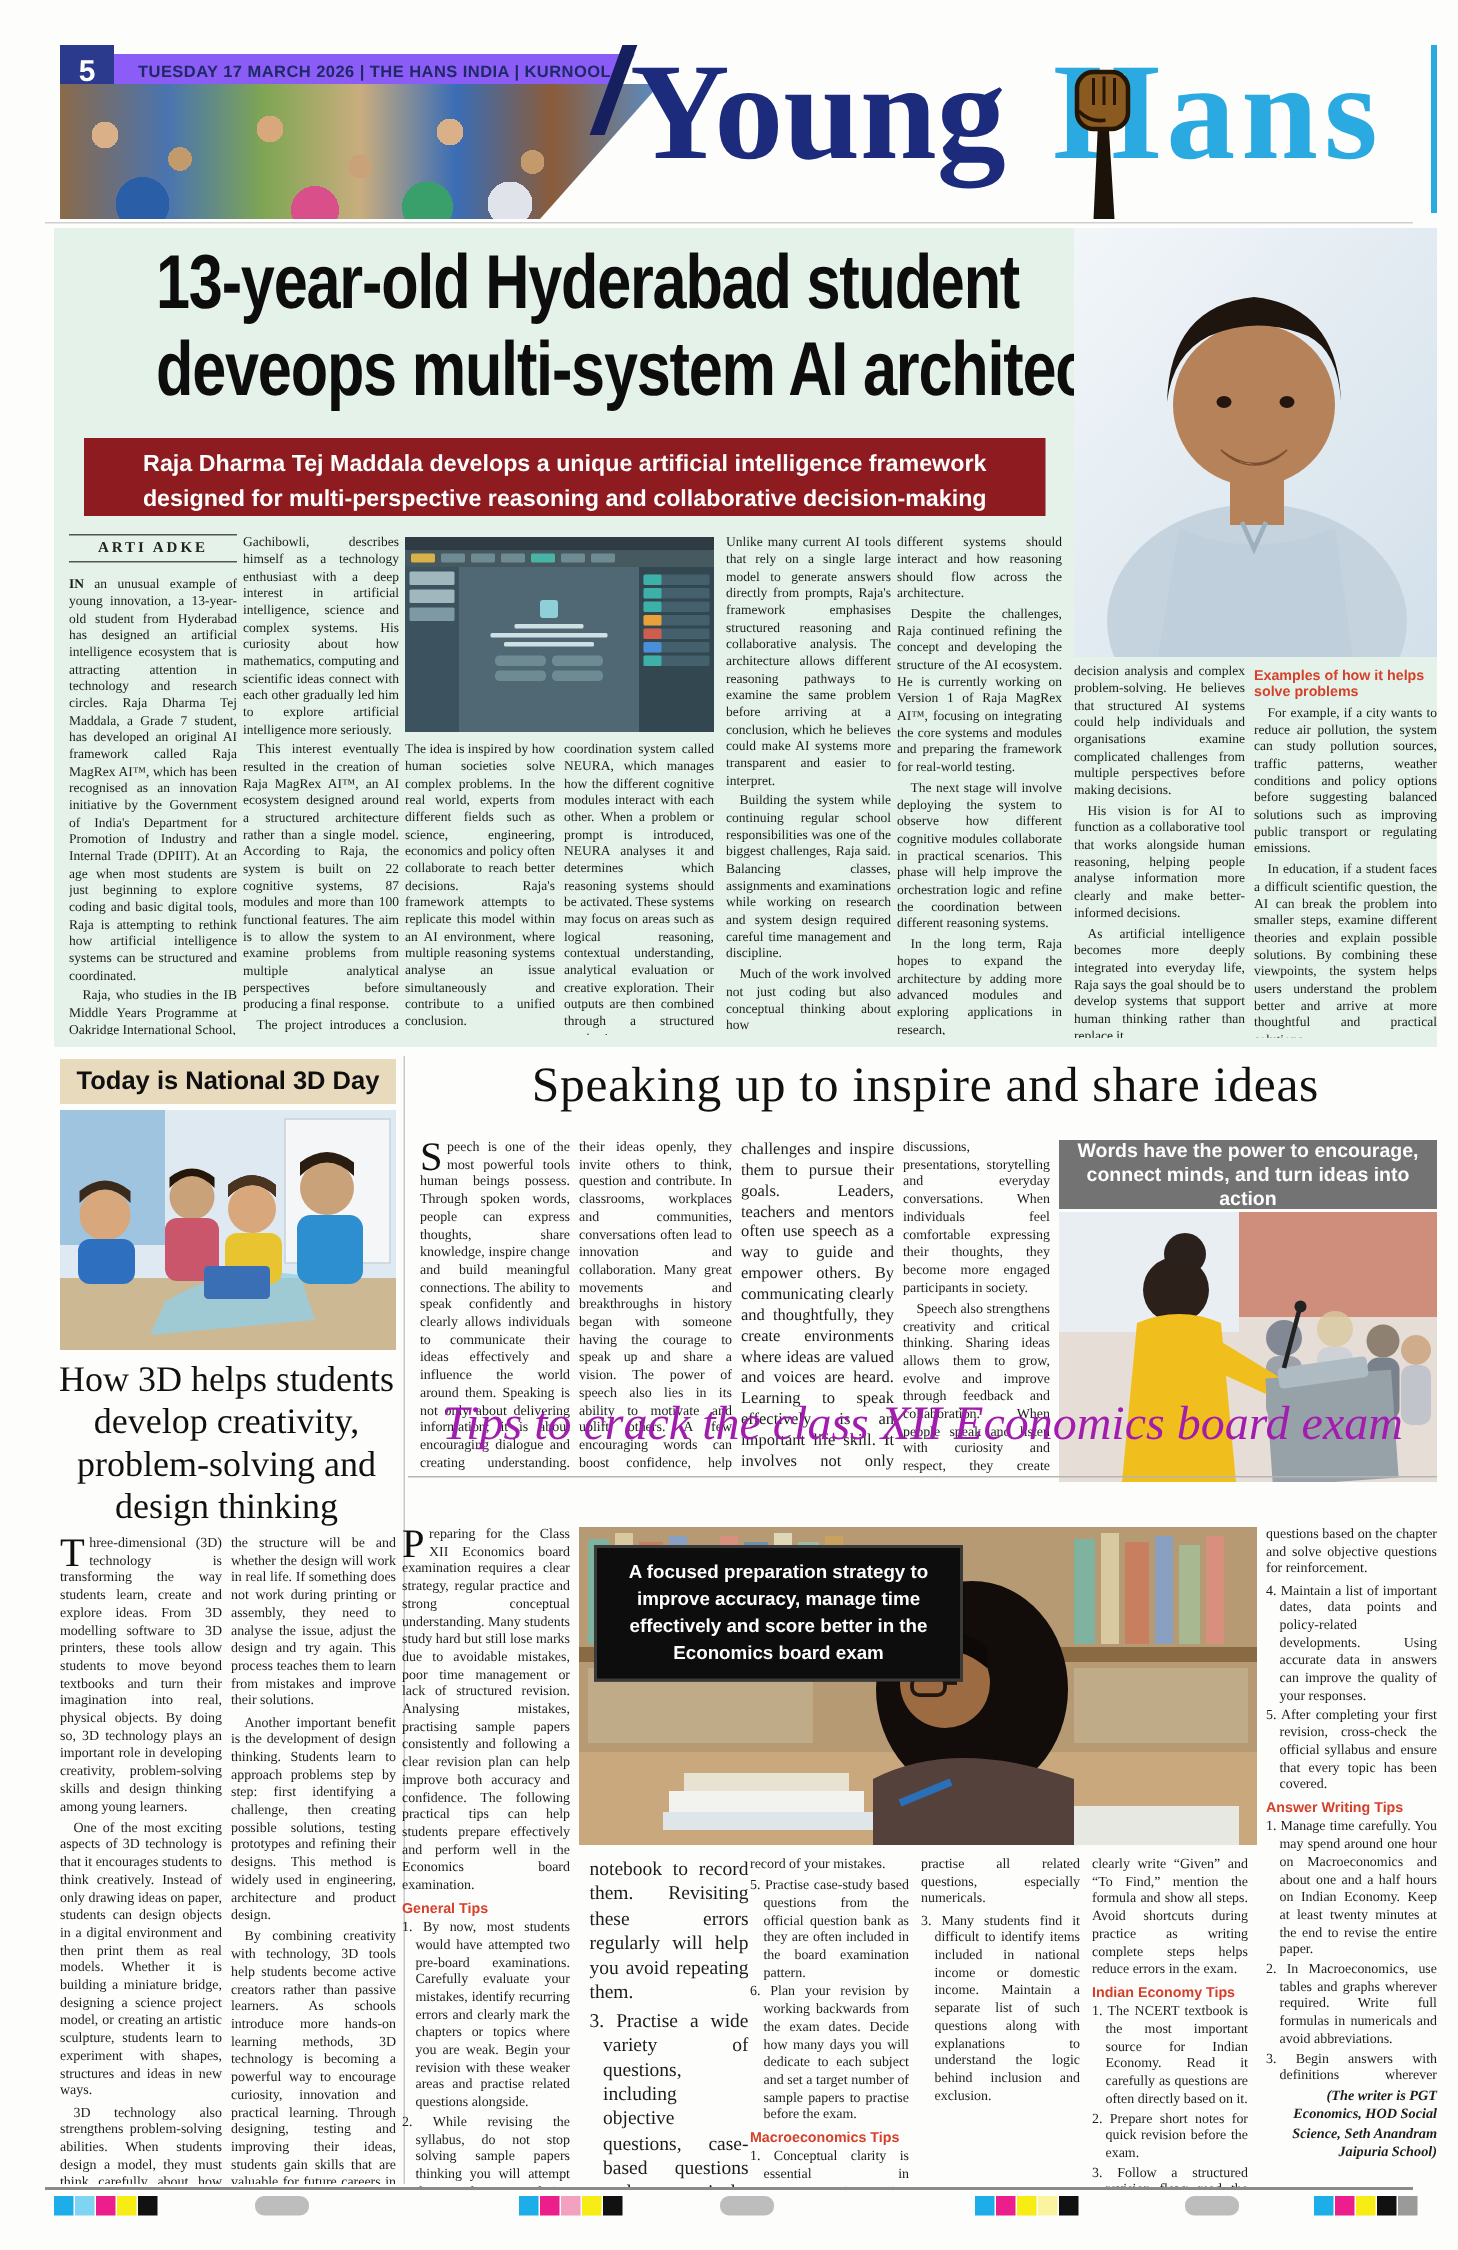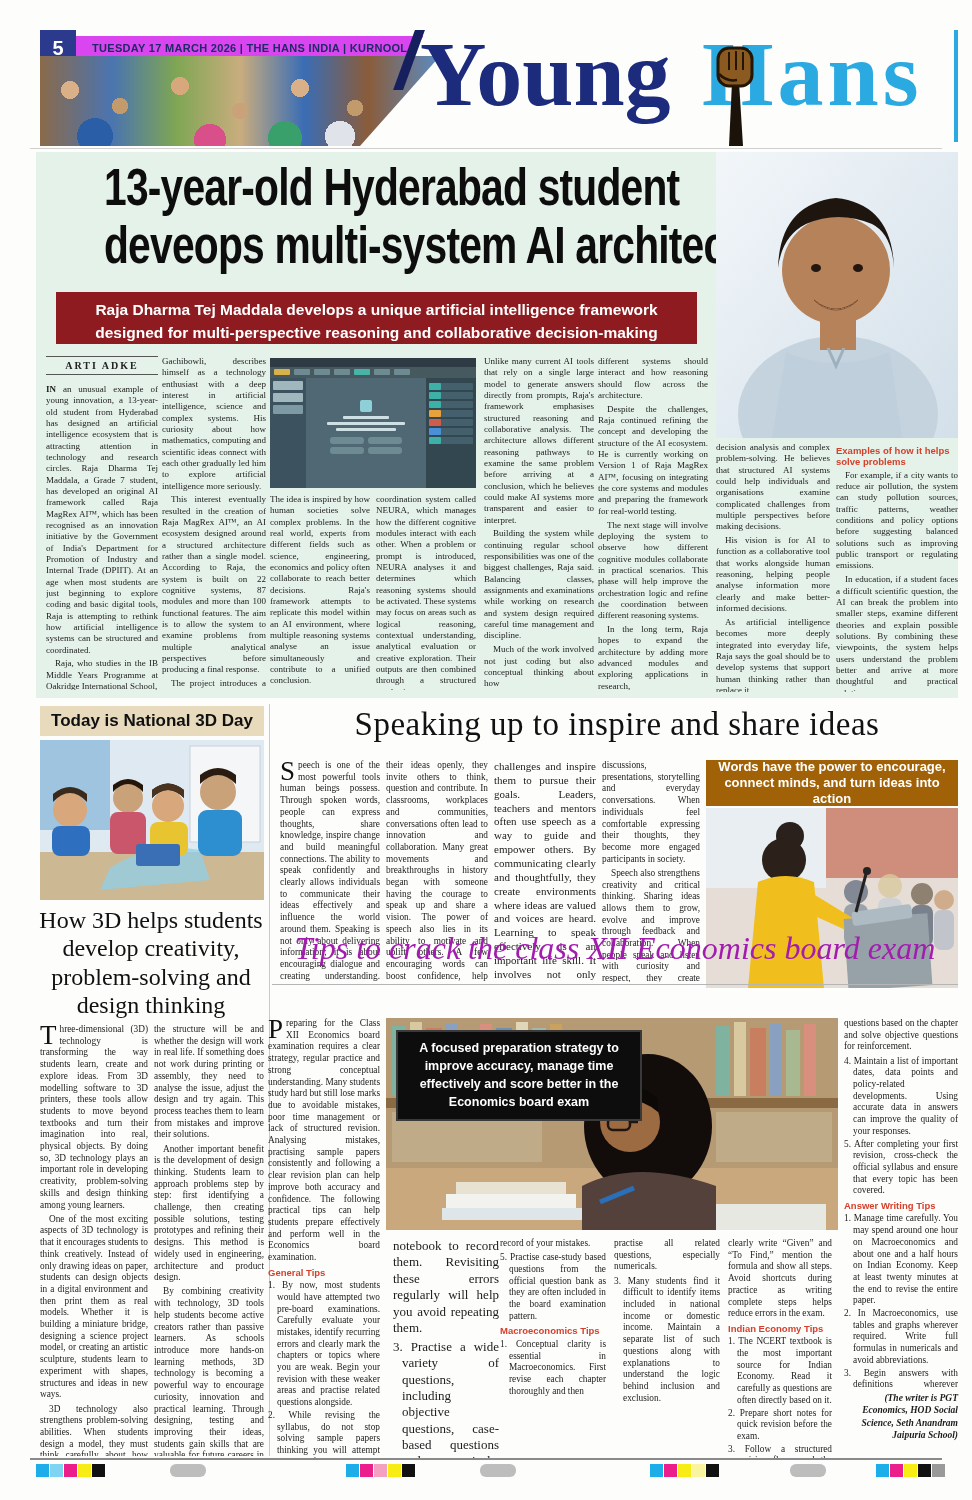--- a/index.html
+++ b/index.html
@@ -1,21 +1,21 @@
 <!DOCTYPE html>
 <html><head>
 <meta charset="utf-8">
 <style>
   html,body{margin:0;padding:0;}
   body{width:972px;height:1500px;position:relative;background:#fdfdfc;font-family:"Liberation Serif",serif;overflow:hidden;}
   .abs{position:absolute;}
 
   
   .pagenum{left:40px;top:30px;width:36px;height:36px;background:#2b3a8c;color:#fff;display:flex;align-items:center;justify-content:center;font:700 20px "Liberation Sans",sans-serif;}
-  .datebar{left:76px;top:36px;height:24px;padding:0 16px;background:#d946ef;color:#1d2a66;display:flex;align-items:center;font:700 11px "Liberation Sans",sans-serif;letter-spacing:.3px;clip-path:polygon(0 0,100% 0,96% 100%,0 100%);}
+  .datebar{left:76px;top:36px;height:24px;padding:0 16px;background:#8b5cf6;color:#1d2a66;display:flex;align-items:center;font:700 11px "Liberation Sans",sans-serif;letter-spacing:.3px;clip-path:polygon(0 0,100% 0,96% 100%,0 100%);}
   .collage{left:40px;top:56px;width:400px;height:90px;clip-path:polygon(0 0,100% 0,80% 100%,0 100%);
     background:
       radial-gradient(circle 9px at 30px 34px,#d9b088 0 9px,transparent 9px),
       radial-gradient(circle 8px at 80px 50px,#c29a6c 0 8px,transparent 8px),
       radial-gradient(circle 9px at 140px 30px,#d8a77c 0 9px,transparent 9px),
       radial-gradient(circle 8px at 200px 55px,#caa27a 0 8px,transparent 8px),
       radial-gradient(circle 9px at 260px 32px,#d9b088 0 9px,transparent 9px),
       radial-gradient(circle 8px at 315px 52px,#c29a6c 0 8px,transparent 8px),
       radial-gradient(circle 18px at 55px 80px,#2a5fa8 0 18px,transparent 18px),
       radial-gradient(circle 16px at 170px 84px,#d94f8a 0 16px,transparent 16px),
@@ -65,21 +65,21 @@
   .shot-right i:nth-child(4) b{background:#e9a23b;}
   .shot-right i:nth-child(5) b{background:#cf5d4e;}
   .shot-right i:nth-child(6) b{background:#4a90d9;}
 
   
   .threed-banner{left:40px;top:706px;width:224px;height:30px;background:#e7dabd;color:#101010;display:flex;align-items:center;justify-content:center;font:700 17px "Liberation Sans",sans-serif;}
   .threed-photo{left:40px;top:740px;width:224px;height:160px;overflow:hidden;}
   .threed-head{left:34px;top:906px;width:234px;text-align:center;font:400 24px/1.18 "Liberation Serif",serif;color:#111;}
   .vrule{left:269px;top:704px;width:1px;height:752px;background:#c9c9c9;}
   .speak-head{left:276px;top:706px;width:682px;text-align:center;font:400 33px/1.1 "Liberation Serif",serif;color:#111;letter-spacing:.5px;}
-  .quote-blue{left:706px;top:760px;width:252px;height:46px;background:#a16207;color:#fff;display:flex;align-items:center;justify-content:center;text-align:center;font:700 13px/1.25 "Liberation Sans",sans-serif;padding:0 6px;box-sizing:border-box;}
+  .quote-blue{left:706px;top:760px;width:252px;height:46px;background:#737373;color:#fff;display:flex;align-items:center;justify-content:center;text-align:center;font:700 13px/1.25 "Liberation Sans",sans-serif;padding:0 6px;box-sizing:border-box;}
   .speaker-photo{left:706px;top:808px;width:252px;height:180px;overflow:hidden;}
   .hrule{left:272px;top:984px;width:686px;height:1px;background:#b5b5b5;}
 
   
   .econ-head{left:272px;top:932px;width:686px;text-align:center;font:italic 400 32px/1.05 "Liberation Serif",serif;color:#a21caf;}
   .econ-photo{left:386px;top:1018px;width:452px;height:212px;overflow:hidden;}
   .quote-black{left:396px;top:1030px;width:246px;background:#0d0d0d;border:2px solid #3a3a3a;color:#fff;text-align:center;font:700 12.5px/1.45 "Liberation Sans",sans-serif;padding:7px 6px;box-sizing:border-box;}
   .credit{left:844px;top:1392px;width:114px;font:italic 700 9.5px/1.3 "Liberation Serif",serif;text-align:right;color:#1c1c1c;}
 
   
@@ -355,20 +355,21 @@
 <div class="abs quote-black">A focused preparation strategy to improve accuracy, manage time effectively and score better in the Economics board exam</div>
 
 <div class="col" style="left:393px;top:1238px;width:106px;height:222px;font-size:13px;">
     <p>notebook to record them. Revisiting these errors regularly will help you avoid repeating them.</p>
     <p class="num-item">3. Practise a wide variety of questions, including objective questions, case-based questions and numericals. Avoid skipping any section during preparation.</p>
     <p class="num-item">4. Go through at least the last five years of official sample papers and previous year questions. Read each question carefully, frame answers mentally and verify them using the marking scheme. Solve all MCQs and numericals thoroughly and keep a</p>
   </div>
 <div class="col" style="left:500px;top:1238px;width:106px;height:222px;font-size:9.3px;">
     <p>record of your mistakes.</p>
     <p class="num-item">5. Practise case-study based questions from the official question bank as they are often included in the board examination pattern.</p>
+    <p class="num-item">6. Plan your revision by working backwards from the exam dates. Decide how many days you will dedicate to each subject and set a target number of sample papers to practise before the exam.</p>
     <div class="sub-head">Macroeconomics Tips</div>
     <p class="num-item">1. Conceptual clarity is essential in Macroeconomics. First revise each chapter thoroughly and then</p>
   </div>
 <div class="col" style="left:614px;top:1238px;width:106px;height:222px;font-size:9.3px;">
     <p>practise all related questions, especially numericals.</p>
     <p class="num-item">3. Many students find it difficult to identify items included in national income or domestic income. Maintain a separate list of such questions along with explanations to understand the logic behind inclusion and exclusion.</p>
   </div>
 <div class="col" style="left:728px;top:1238px;width:104px;height:222px;font-size:9.3px;">
     <p>clearly write “Given” and “To Find,” mention the formula and show all steps. Avoid shortcuts during practice as writing complete steps helps reduce errors in the exam.</p>
     <div class="sub-head">Indian Economy Tips</div>

